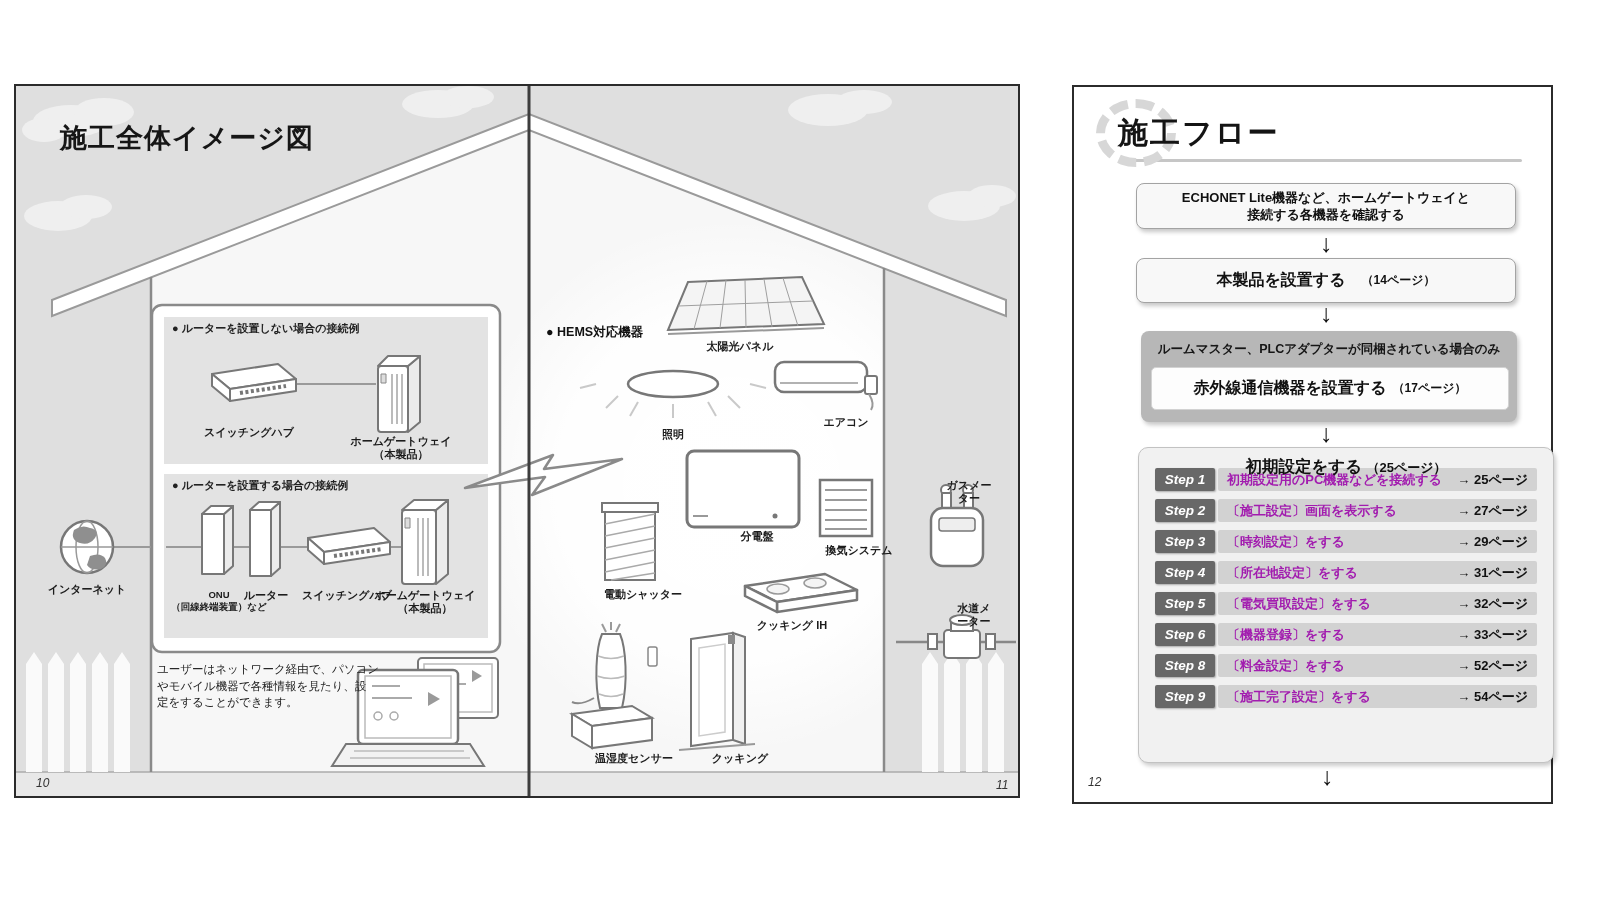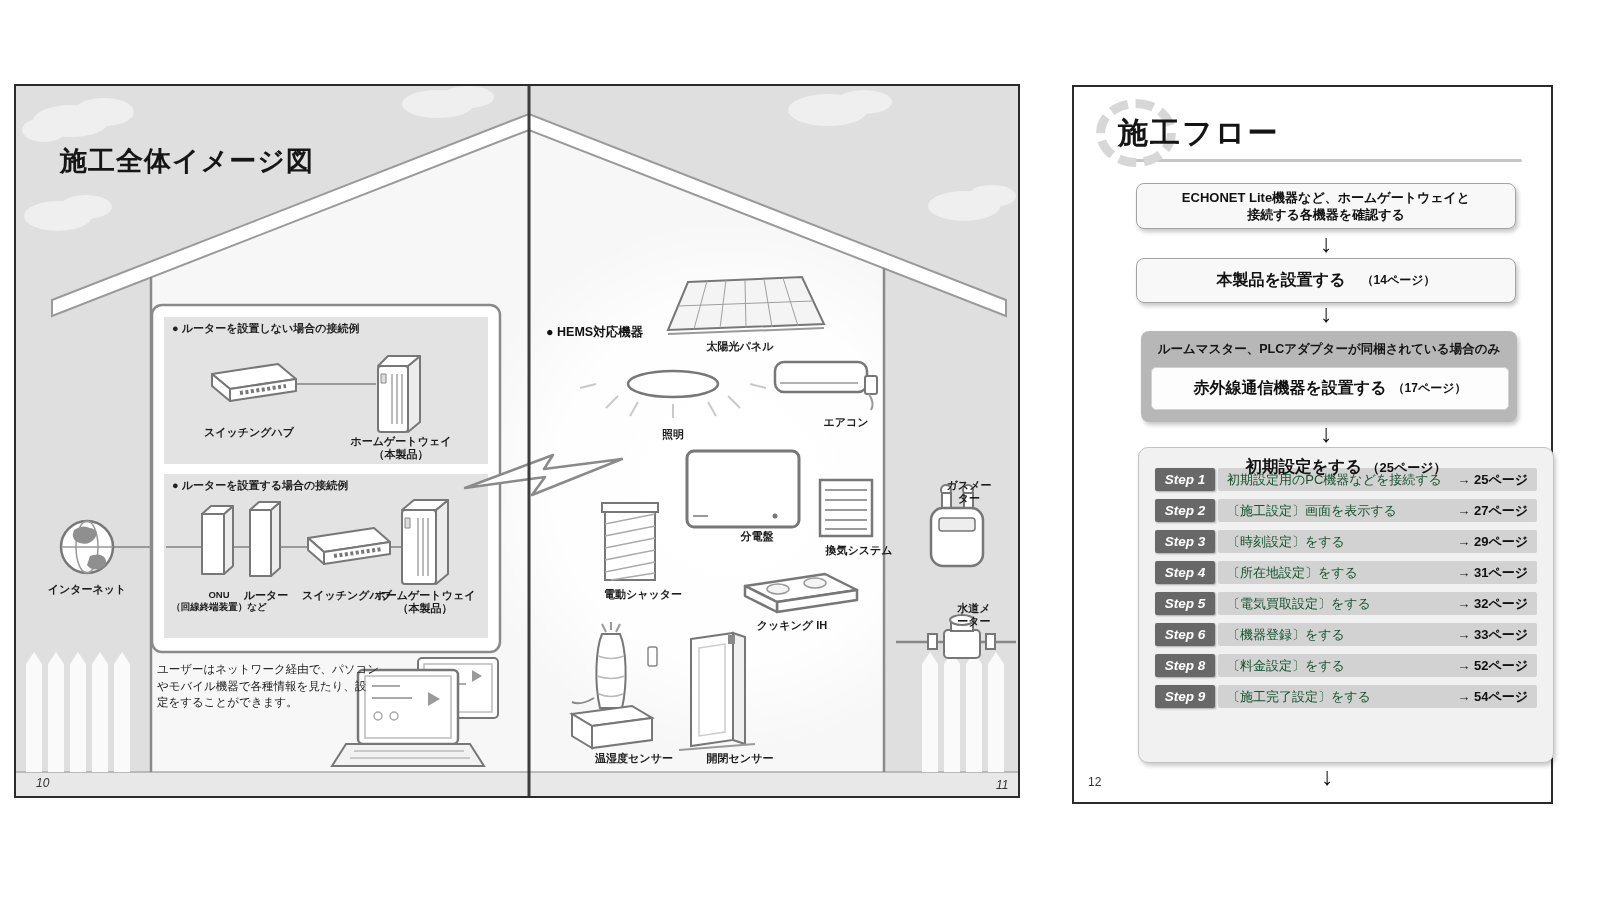--- a/index.html
+++ b/index.html
@@ -6,21 +6,21 @@
     font-family:"Liberation Sans","DejaVu Sans",sans-serif;}
   .stage{position:relative;width:1600px;height:900px;background:#fff;}
 
   
   .spread{position:absolute;left:14px;top:84px;width:1002px;height:710px;
     border:2px solid #2b2b2b;background:#dfdfdf;overflow:hidden;}
   .spread svg{position:absolute;left:0;top:0;}
   .lbl{position:absolute;font-weight:bold;color:#1c1c1c;font-size:11px;line-height:13px;
     white-space:pre-line;text-align:center;transform:translateX(-50%);}
   .spread-title{position:absolute;left:44px;top:34px;font-size:27px;font-weight:bold;
-    color:#161616;letter-spacing:1px;white-space:nowrap;margin-top:23px;}
+    color:#161616;letter-spacing:1px;white-space:nowrap;}
   .hems-lbl{position:absolute;left:530px;top:238px;font-size:12.5px;font-weight:bold;color:#111;}
   .panel-title{position:absolute;font-size:11px;font-weight:bold;color:#222;}
   .note-text{position:absolute;left:141px;top:575px;width:236px;font-size:11.5px;
     line-height:16.5px;color:#222;white-space:pre-line;}
   .pagenum{position:absolute;font-size:12px;font-style:italic;color:#333;}
 
   
   .flowpage{position:absolute;left:1072px;top:85px;width:477px;height:715px;
     border:2px solid #2b2b2b;background:#fff;}
   .flow-title{position:absolute;left:44px;top:26px;margin:0;font-size:30px;font-weight:bold;
@@ -51,23 +51,23 @@
     box-shadow:2px 3px 4px rgba(0,0,0,.2);padding-top:20px;}
   .bighead{position:absolute;left:0;right:0;top:8px;text-align:center;}
   .bighead .main{font-size:16.5px;font-weight:bold;color:#111;}
   .bighead .pg{font-size:13px;}
   .steprow{display:flex;height:23px;margin:0 16px 8px 16px;}
   .steplabel{width:60px;background:#686868;color:#fff;font-size:13.5px;font-weight:bold;
     font-style:italic;display:flex;align-items:center;justify-content:center;border-radius:2px;
     box-shadow:1px 1px 2px rgba(0,0,0,.3);}
   .stepbar{flex:1;margin-left:3px;background:#d2d2d2;display:flex;align-items:center;
     justify-content:space-between;padding:0 9px;border-radius:2px;}
-  .steptext{font-size:13px;font-weight:normal;color:#14532d;}
+  .steptext{font-size:13px;font-weight:bold;color:#a21caf;}
   .steppage{font-size:13px;font-weight:bold;color:#111;}
-  .flow-pagenum{position:absolute;left:14px;top:688px;font-size:12px;color:#333;}
+  .flow-pagenum{position:absolute;left:14px;top:688px;font-size:12px;font-style:italic;color:#333;}
 </style>
 </head>
 <body>
 
 <div class="stage">
 
   <section class="spread">
     <svg width="1002" height="710" viewBox="0 0 1002 710">
       <defs>
         <radialGradient id="glow" cx="50%" cy="50%" r="50%">
@@ -343,21 +343,21 @@
 定をすることができます。</div>
 
     <div class="lbl" style="left:724px;top:254px">太陽光パネル</div>
     <div class="lbl" style="left:657px;top:342px">照明</div>
     <div class="lbl" style="left:830px;top:330px">エアコン</div>
     <div class="lbl" style="left:741px;top:444px">分電盤</div>
     <div class="lbl" style="left:843px;top:458px">換気システム</div>
     <div class="lbl" style="left:627px;top:502px">電動シャッター</div>
     <div class="lbl" style="left:776px;top:533px">クッキング IH</div>
     <div class="lbl" style="left:618px;top:666px">温湿度センサー</div>
-    <div class="lbl" style="left:724px;top:666px">開閉センサー</div>
+    <div class="lbl" style="left:724px;top:666px">クッキング</div>
     <div class="lbl" style="left:953px;top:393px">ガスメーター</div>
     <div class="lbl" style="left:958px;top:516px">水道メーター</div>
 
     <div class="pagenum" style="left:20px;top:690px">10</div>
     <div class="pagenum" style="left:980px;top:692px">11</div>
   </section>
 
   <section class="flowpage">
     <span class="dashed-ring"></span>
     <h1 class="flow-title">施工フロー</h1>

